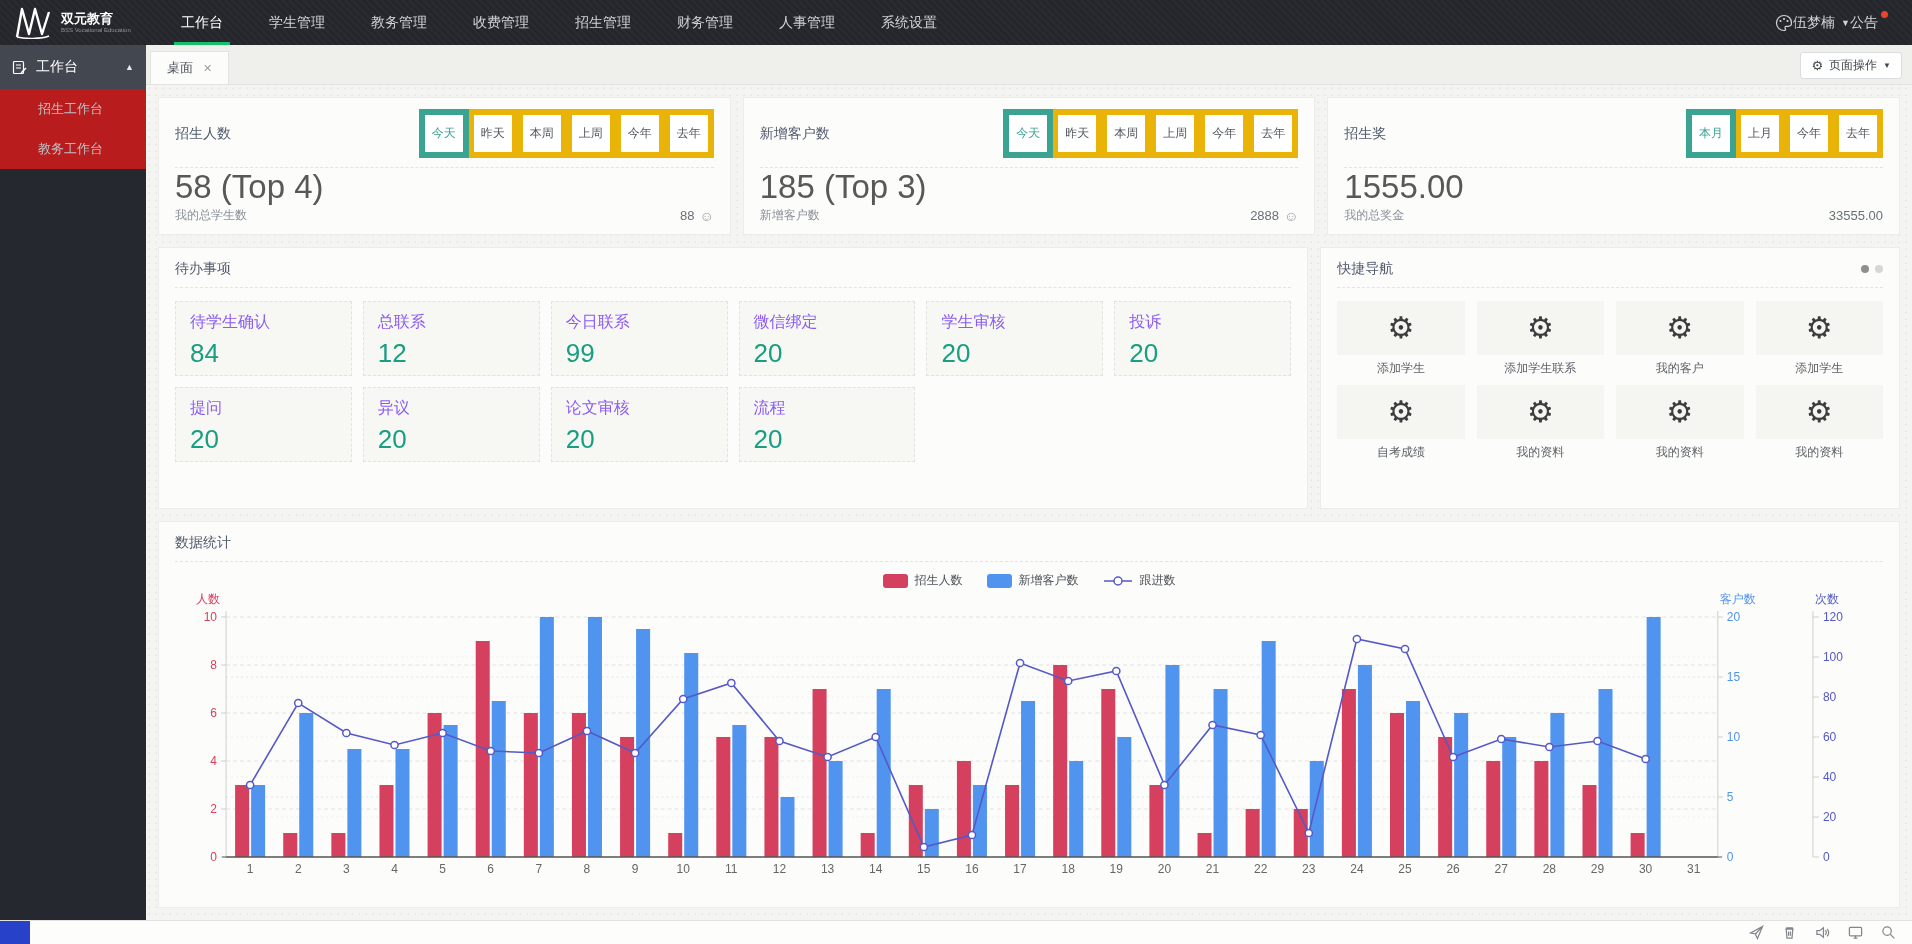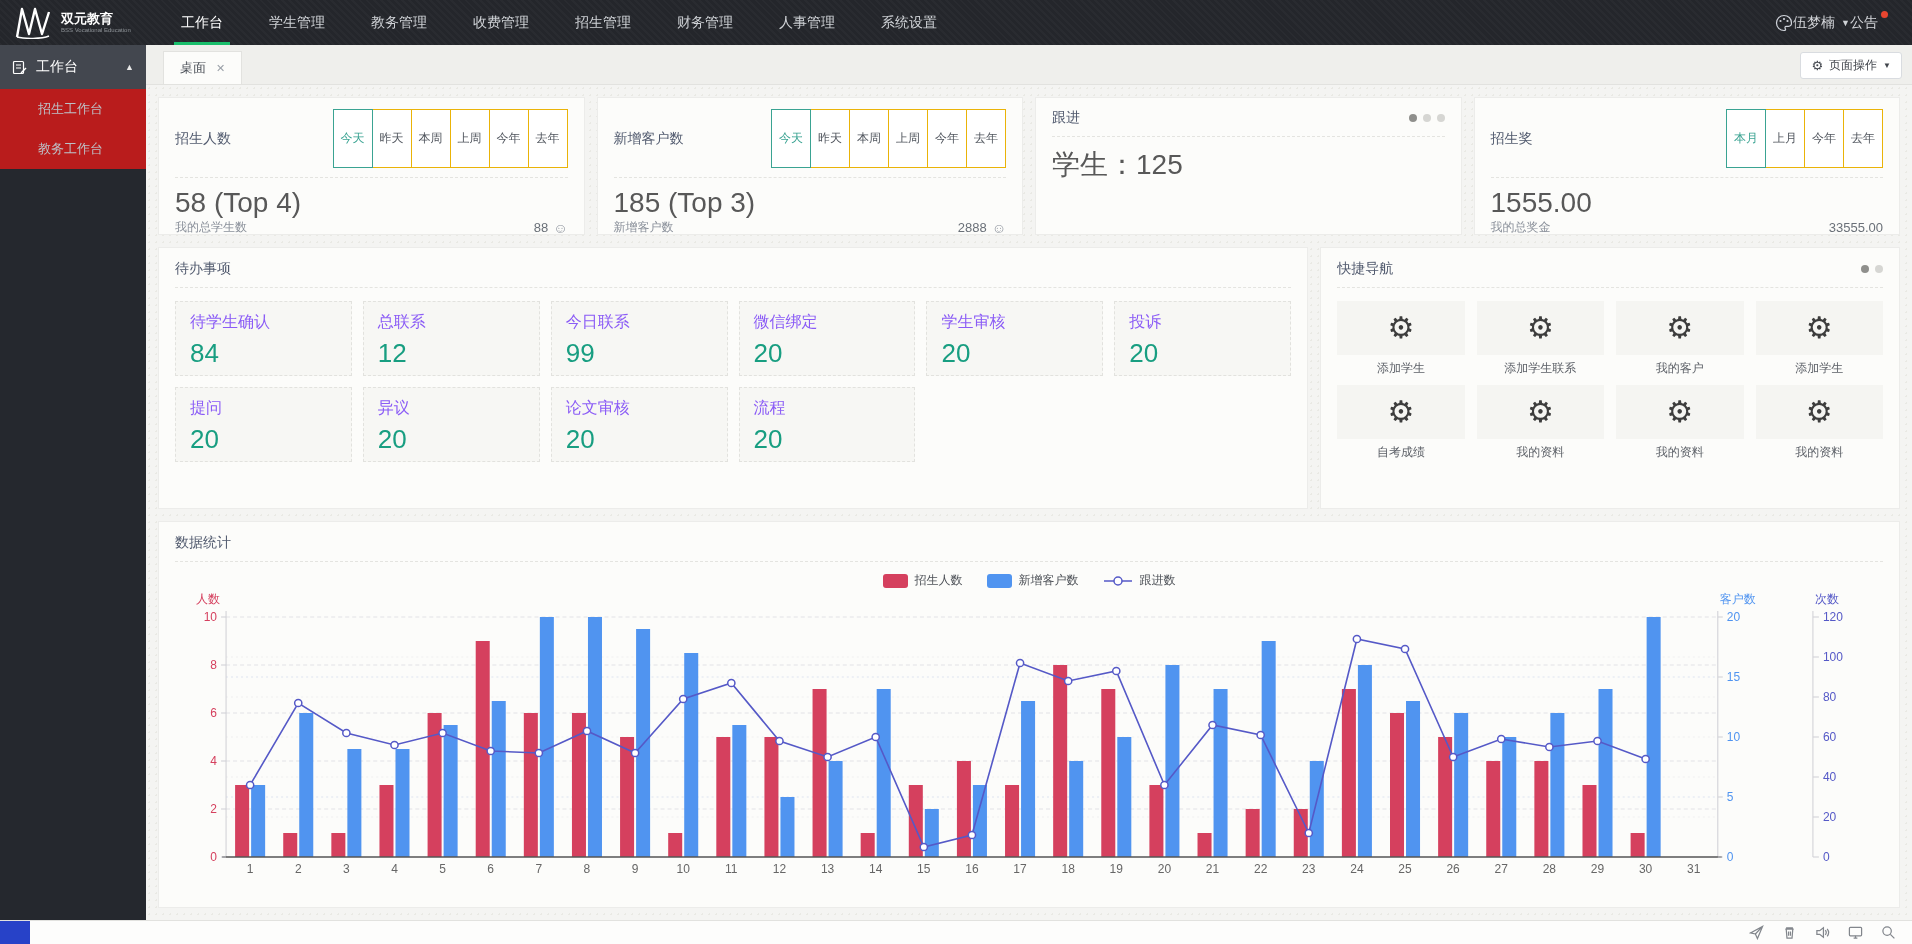--- a/index.html
+++ b/index.html
@@ -26,37 +26,37 @@
   
   .layout{display:flex;height:875px}
   .sidebar{width:146px;background:#2d3037;flex-shrink:0;display:flex;flex-direction:column}
   .side-root{height:44px;display:flex;align-items:center;gap:9px;padding:0 12px;background:#43474f;color:#fff;font-size:14px;cursor:pointer}
   .side-caret{margin-left:auto;font-size:9px;color:#e8e8e8}
   .side-sub{height:40px;display:flex;align-items:center;padding-left:38px;font-size:13px;background:#b91c1c;color:#bdc1c7;cursor:pointer}
   .sidebar-rest{flex:1;background:#25282e}
 
   .content{flex:1;display:flex;flex-direction:column;min-width:0}
   .tabbar{height:40px;background:#efefec;display:flex;align-items:flex-end;border-bottom:1px solid #e2e2df;position:relative}
-  .tab{height:33px;background:#fcfcfa;display:flex;align-items:center;gap:10px;padding:0 16px;font-size:13px;color:#4a4f57;border:1px solid #e2e2df;border-bottom:none;margin-left:17px;cursor:pointer}
+  .tab{height:33px;background:#fcfcfa;display:flex;align-items:center;gap:10px;padding:0 16px;font-size:13px;color:#4a4f57;border:1px solid #e2e2df;border-bottom:none;margin-left:4px;cursor:pointer}
   .tab-close{font-size:11px;color:#9aa0a8;cursor:pointer}
   .page-actions{margin-left:auto;margin-right:10px;margin-bottom:5px;display:flex;align-items:center;gap:6px;background:#fff;border:1px solid #d9dce0;font-size:12px;color:#42464d;padding:4px 10px;border-radius:3px;cursor:pointer;white-space:nowrap}
   .pa-gear{font-size:13px;line-height:1}
   .pa-caret{font-size:8px}
 
   .content-inner{flex:1;padding:12px;display:flex;flex-direction:column;gap:12px;background-image:radial-gradient(#e9e9e4 1px,transparent 1px);background-size:7px 7px;min-height:0}
 
   
   .cards-row{display:flex;gap:12px;height:138px;flex-shrink:0}
   .card{flex:1;background:#fcfcfa;border:1px solid #ececea;padding:11px 16px 10px;display:flex;flex-direction:column;min-width:0}
   .card-head{display:flex;align-items:center;justify-content:space-between;padding-bottom:9px;border-bottom:1px dashed #e4e4e0}
   .card-title{font-size:14px;color:#515a6e}
   .chips{display:flex}
-  .chip{font-size:12px;color:#51565e;border:1px solid #eab308;background:#fff;padding:20px 7px;margin-left:-1px;cursor:pointer;white-space:nowrap}
+  .chip{font-size:12px;color:#51565e;border:6px solid #eab308;background:#fff;padding:10px 7px;margin-left:-1px;cursor:pointer;white-space:nowrap}
   .chip.active{color:var(--teal);border-color:var(--teal);position:relative;z-index:1}
-  .card-value{font-size:28px;color:#585858;margin-top:9px;white-space:nowrap}
+  .card-value{font-size:33px;color:#585858;white-space:nowrap}
   .card-foot{margin-top:auto;display:flex;justify-content:space-between;align-items:center;font-size:12px;color:#8a909a}
   .foot-right{display:flex;align-items:center;gap:5px;font-size:13px;color:#6a7078}
   .smiley{font-size:14px;color:#8a909a}
   .dots{display:flex;gap:6px}
   .dot{width:8px;height:8px;border-radius:50%;background:#d6d6d3;cursor:pointer}
   .dot.active{background:#8f8f8c}
 
   
   .mid-row{display:flex;gap:12px;height:262px;flex-shrink:0}
   .panel{background:#fcfcfa;border:1px solid #ececea;padding:12px 16px;min-width:0}
@@ -207,31 +207,20 @@
           <div class="card-value">185 (Top 3)</div>
           <div class="card-foot">
             <span>新增客户数</span>
             <span class="foot-right">
               <span>2888</span>
               <span class="smiley">☺</span>
             </span>
           </div>
         </div>
 
-        <div class="card">
-          <div class="card-head">
-            <span class="card-title">跟进</span>
-            <span class="dots">
-                <span class="dot active"></span>
-                <span class="dot"></span>
-                <span class="dot"></span>
-              </span>
-          </div>
-          <div class="card-value">学生：125</div>
-        </div>
 
         <div class="card">
           <div class="card-head">
             <span class="card-title">招生奖</span>
             <span class="chips">
                 <span class="chip active">本月</span>
                 <span class="chip">上月</span>
                 <span class="chip">今年</span>
                 <span class="chip">去年</span>
               </span>

